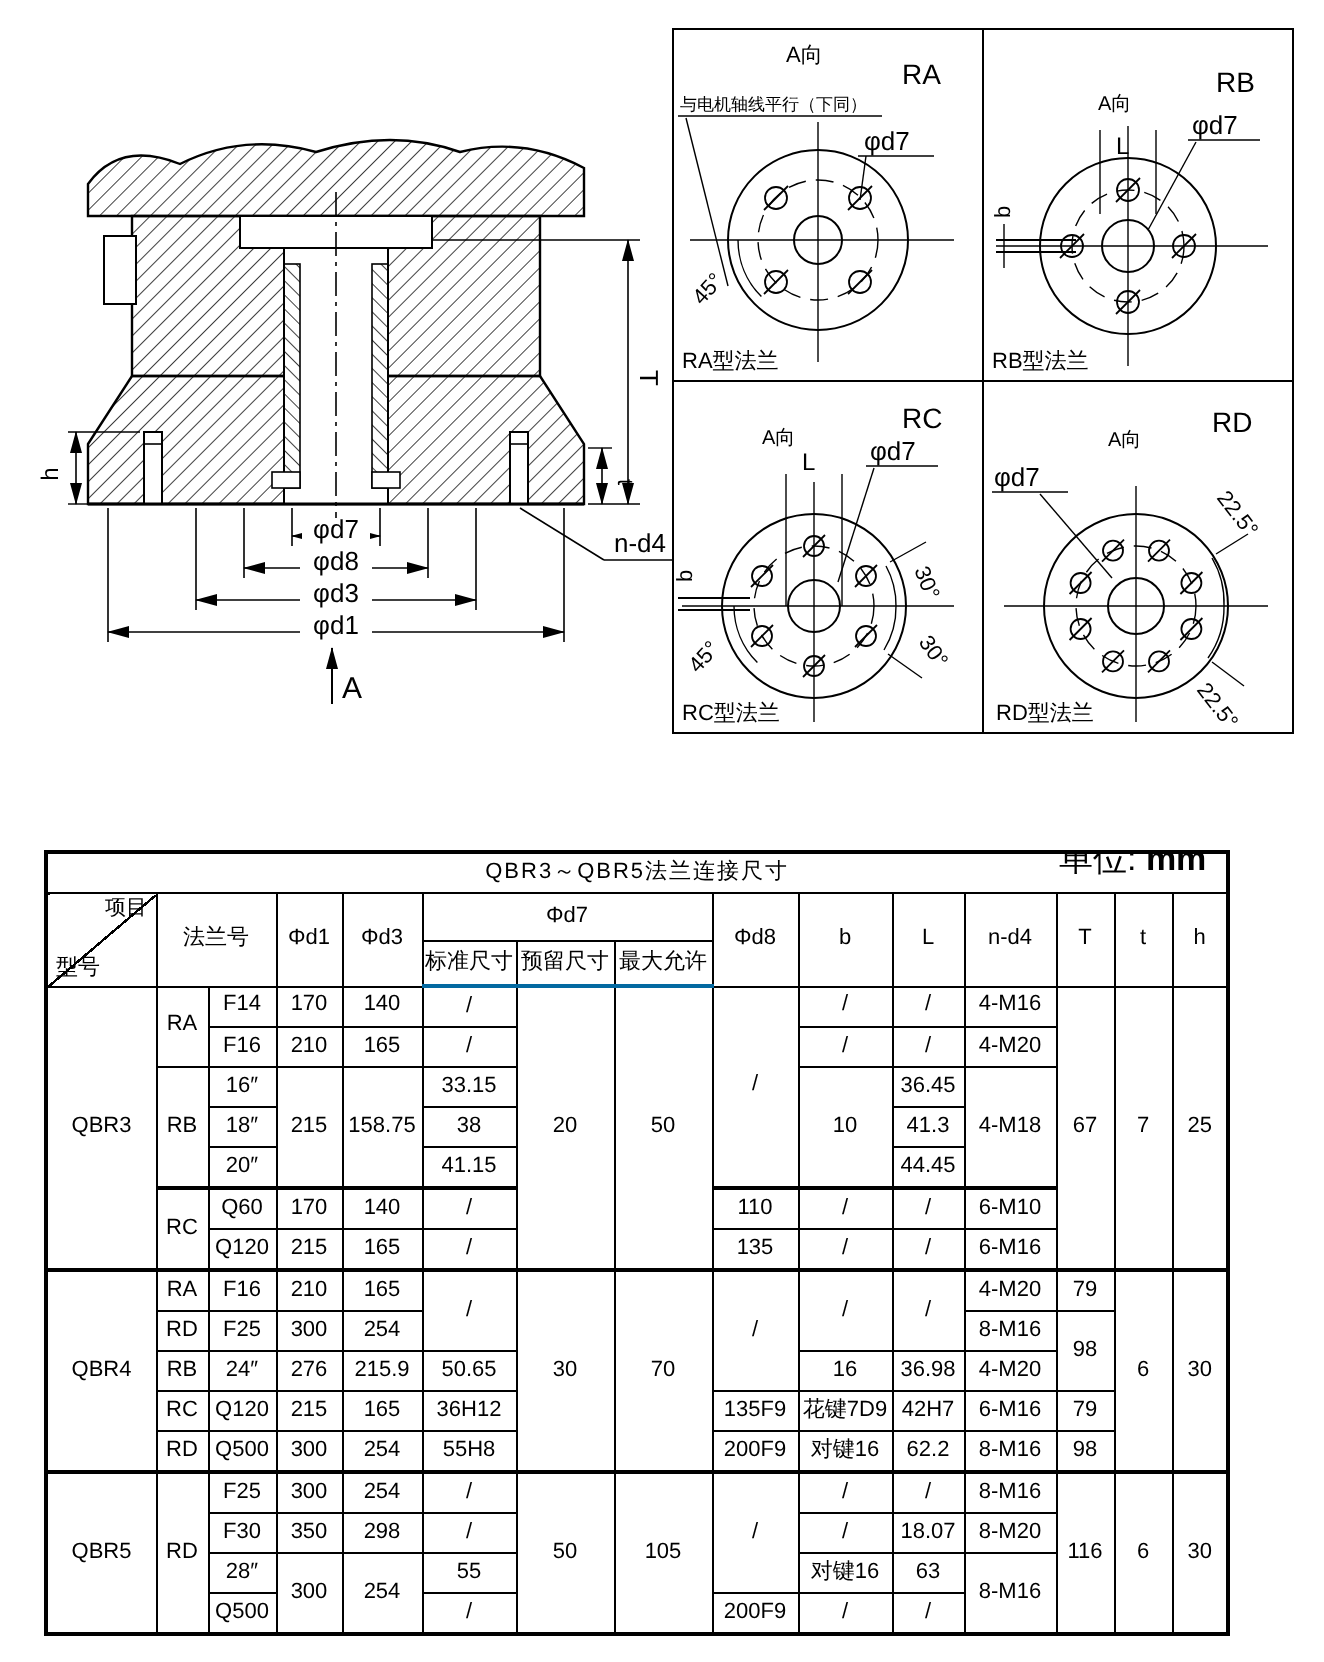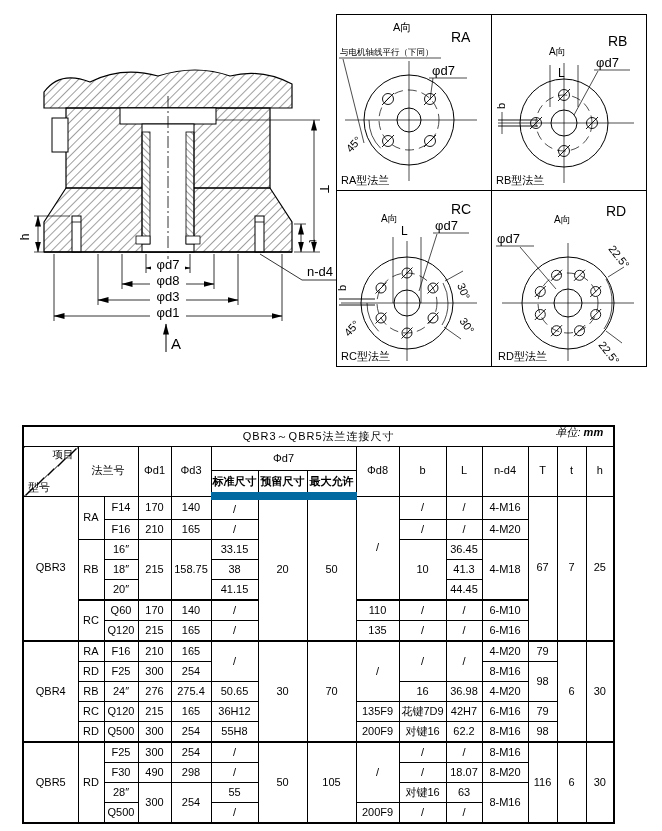--- a/index.html
+++ b/index.html
@@ -29,25 +29,25 @@
     position:absolute;left:22px;top:425px;width:551px;
     border-collapse:collapse;table-layout:fixed;border:2px solid #000;
   }
   .spec-table th,.spec-table td{
     border:1px solid #000;text-align:center;vertical-align:middle;
     font-size:11px;font-weight:normal;padding:0;height:19px;
     white-space:nowrap;overflow:hidden;line-height:1.05;
   }
   .title-cell{height:33px;position:relative;font-size:20px;letter-spacing:1px;}
   .title-cell .unit{
-    position:absolute;right:10px;bottom:7px;font-size:11px;letter-spacing:0;font-style:italic;
+    position:absolute;right:10px;bottom:7px;font-size:17px;letter-spacing:0;
   }
   .title-cell .unit b{font-weight:bold;}
   .hdr1 th{height:23px;}
-  .hdr2 th{height:21px;border-bottom:8px solid #0369a1;font-weight:bold;}
+  .hdr2 th{height:21px;border-bottom:2px solid #0369a1;}
   tr.tt td{border-top:2px solid #000;margin-top:24px;}
   .diag{
     position:relative;
     background:linear-gradient(to bottom right,
       transparent 0 calc(50% - 0.6px),
       #000 calc(50% - 0.6px) calc(50% + 0.6px),
       transparent calc(50% + 0.6px) 100%);
   }
   .diag .lab-a{position:absolute;top:2px;right:4px;font-size:10.5px;}
   .diag .lab-b{position:absolute;bottom:2px;left:4px;font-size:11px;}
@@ -435,21 +435,21 @@
         <td>F25</td>
         <td>300</td>
         <td>254</td>
         <td>8-M16</td>
         <td rowspan="2">98</td>
       </tr>
       <tr>
         <td>RB</td>
         <td>24″</td>
         <td>276</td>
-        <td>275.4</td>
+        <td>215.9</td>
         <td>50.65</td>
         <td>16</td>
         <td>36.98</td>
         <td>4-M20</td>
       </tr>
       <tr>
         <td>RC</td>
         <td>Q120</td>
         <td>215</td>
         <td>165</td>
@@ -484,21 +484,21 @@
         <td rowspan="3">/</td>
         <td>/</td>
         <td>/</td>
         <td>8-M16</td>
         <td rowspan="4">116</td>
         <td rowspan="4">6</td>
         <td rowspan="4">30</td>
       </tr>
       <tr>
         <td>F30</td>
-        <td>490</td>
+        <td>350</td>
         <td>298</td>
         <td>/</td>
         <td>/</td>
         <td>18.07</td>
         <td>8-M20</td>
       </tr>
       <tr>
         <td>28″</td>
         <td rowspan="2">300</td>
         <td rowspan="2">254</td>

